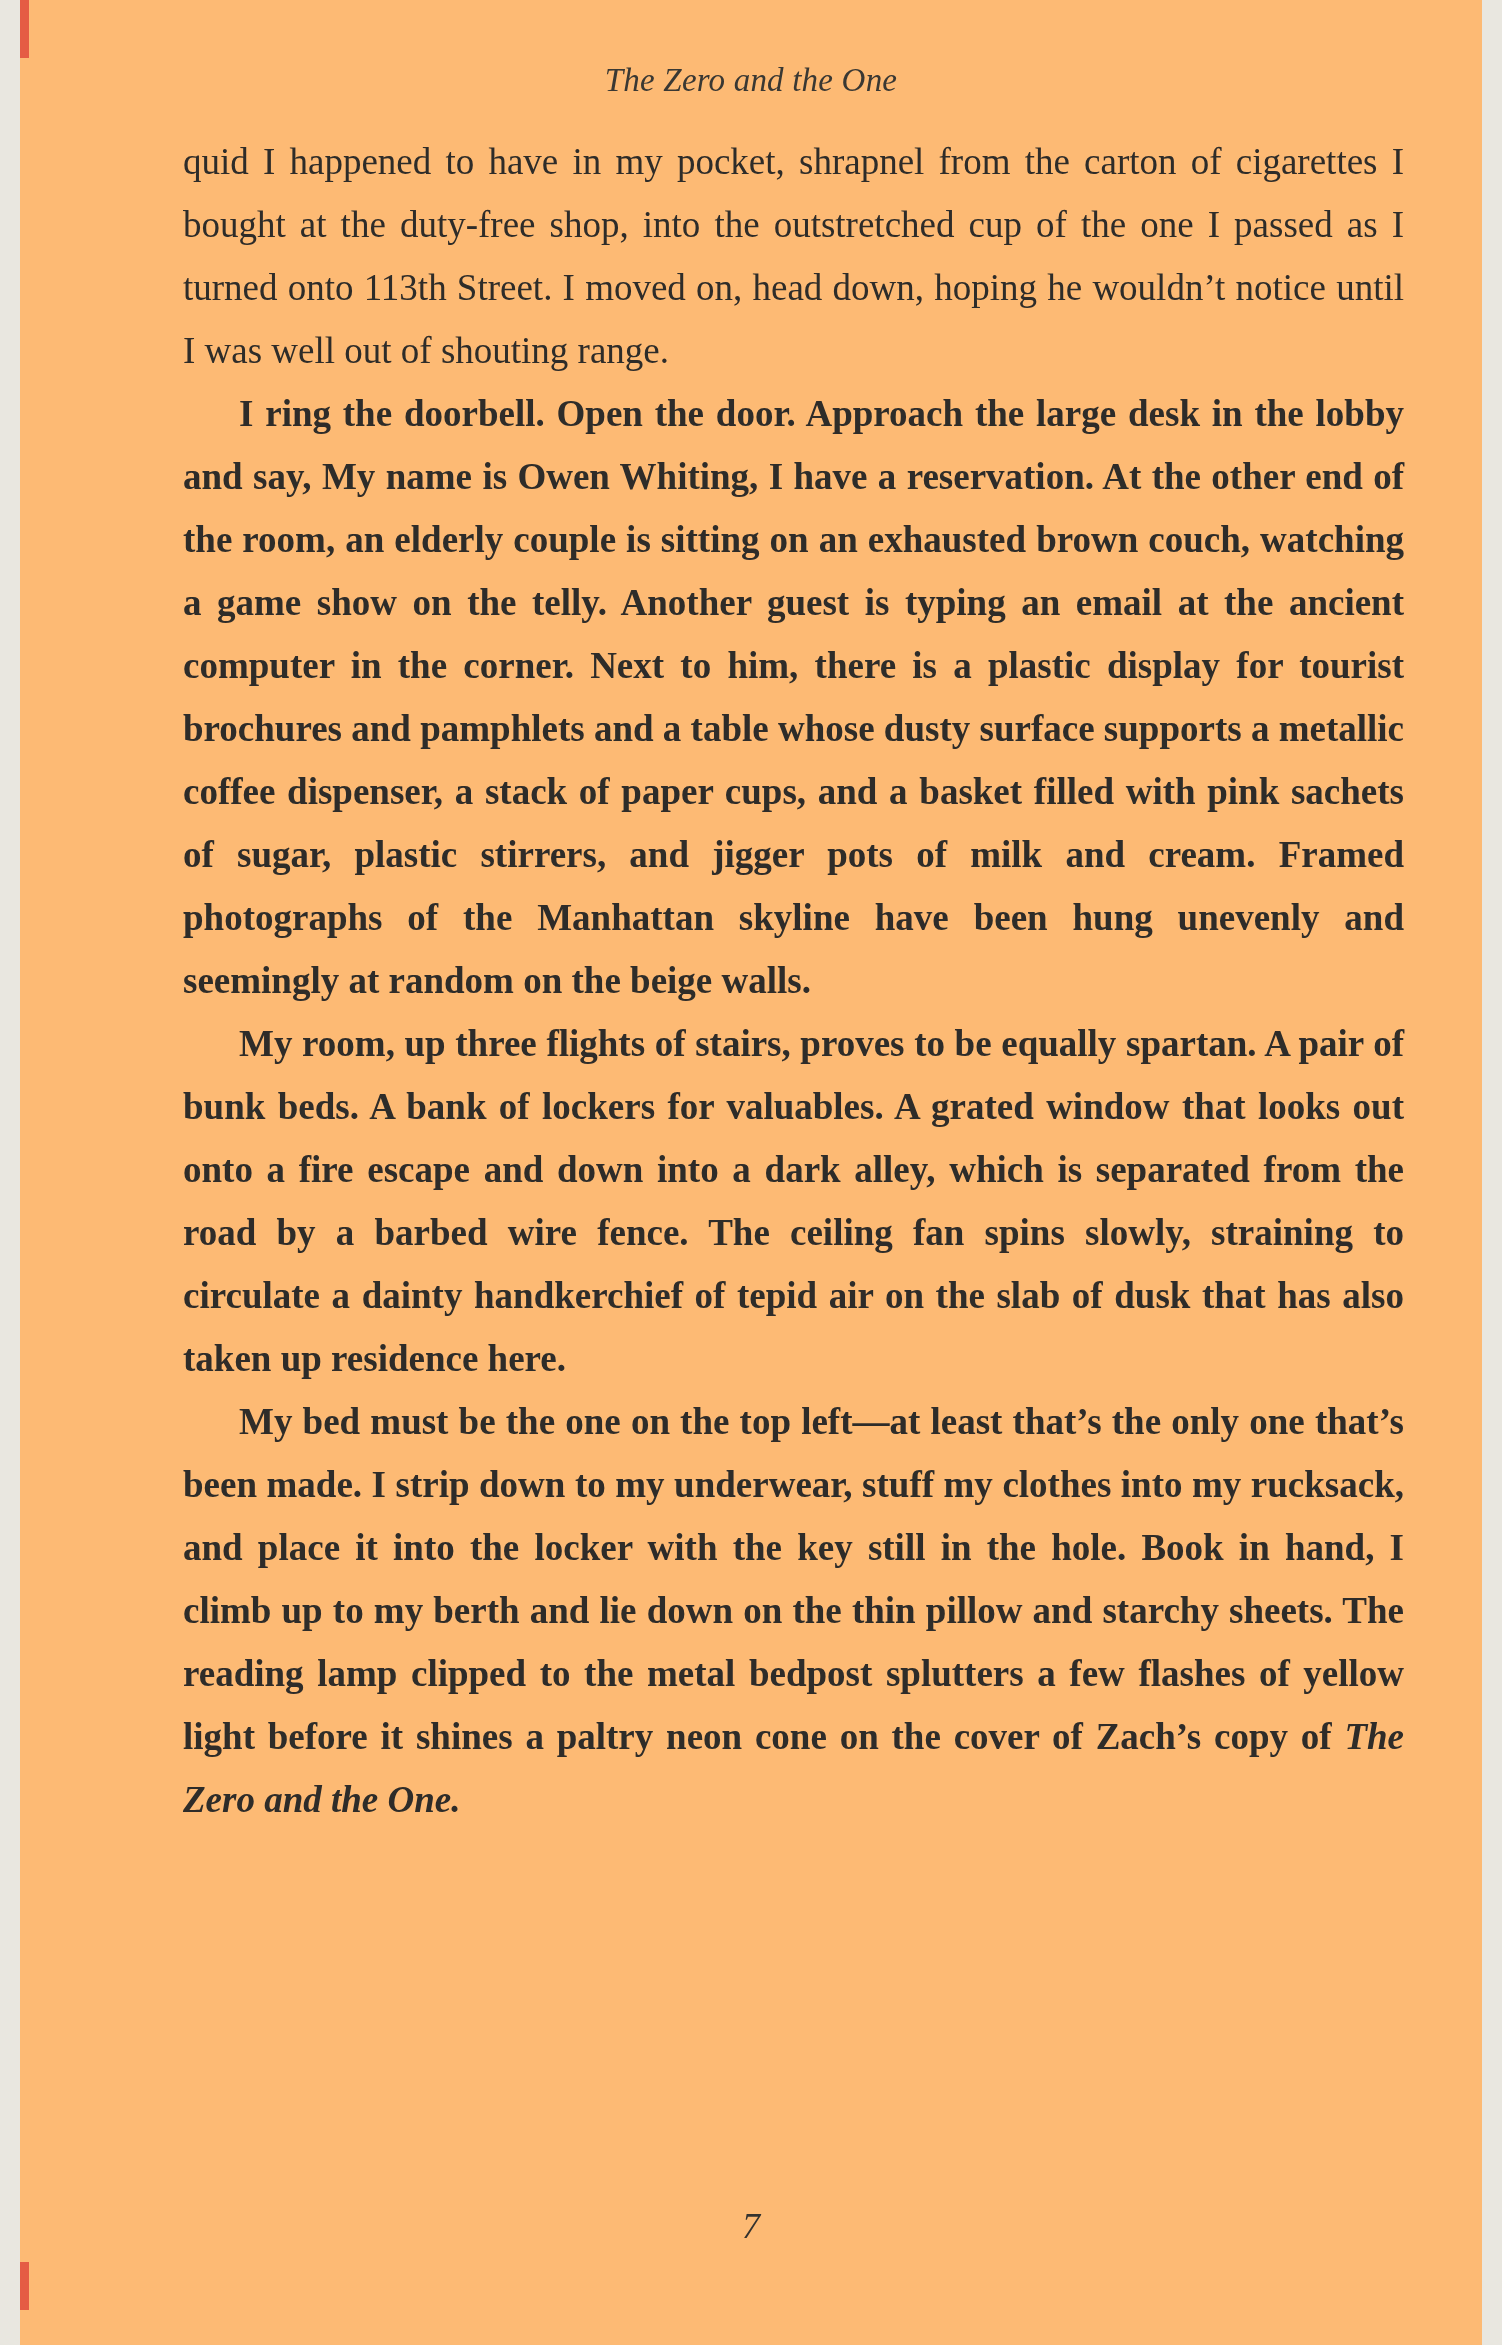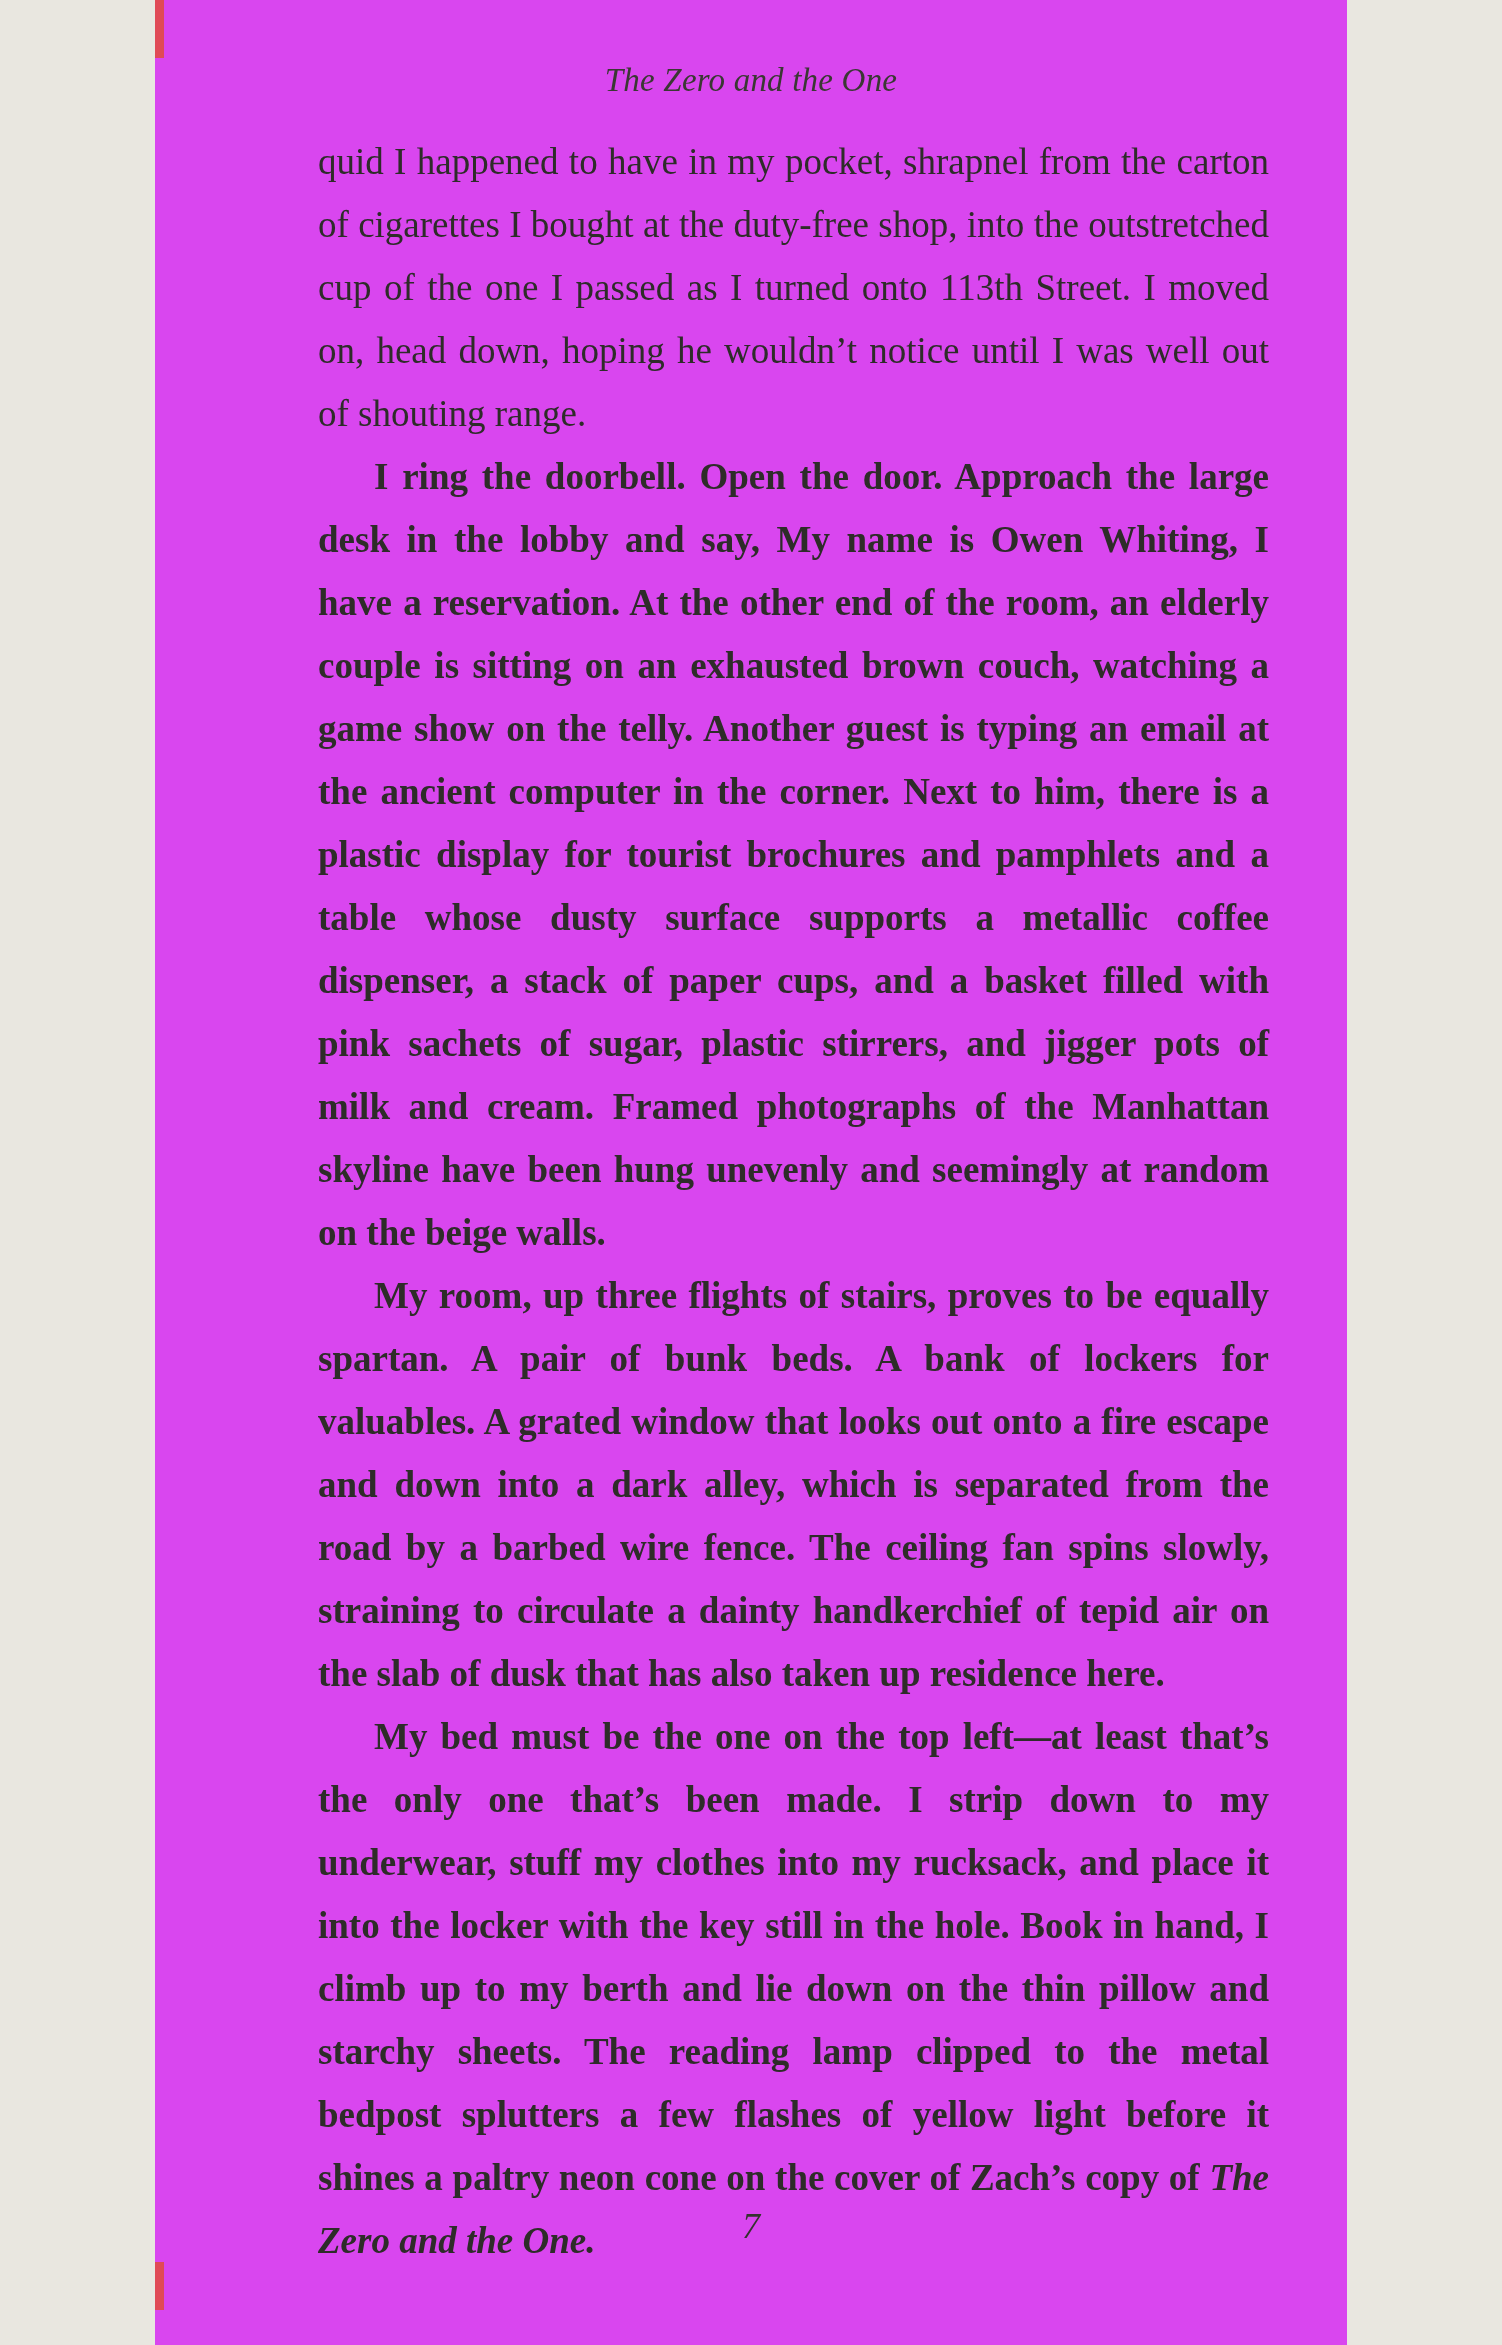--- a/index.html
+++ b/index.html
@@ -2,24 +2,24 @@
 <html lang="en"><head>
 <meta charset="utf-8">
 <style>
   html, body {
     margin: 0;
     padding: 0;
     background: #e9e7e0;
   }
   .page {
     position: relative;
-    width: 1192px;
+    width: 1462px;
     height: 2345px;
     margin: 0 auto;
-    background: #d946ef;
+    background: #fdba74;
     font-family: "Liberation Serif", "DejaVu Serif", serif;
     color: #2e2c29;
     overflow: hidden;
   }
   .edge {
     position: absolute;
     left: 0;
     width: 9px;
     background: #e14b3c;
     opacity: 0.85;

